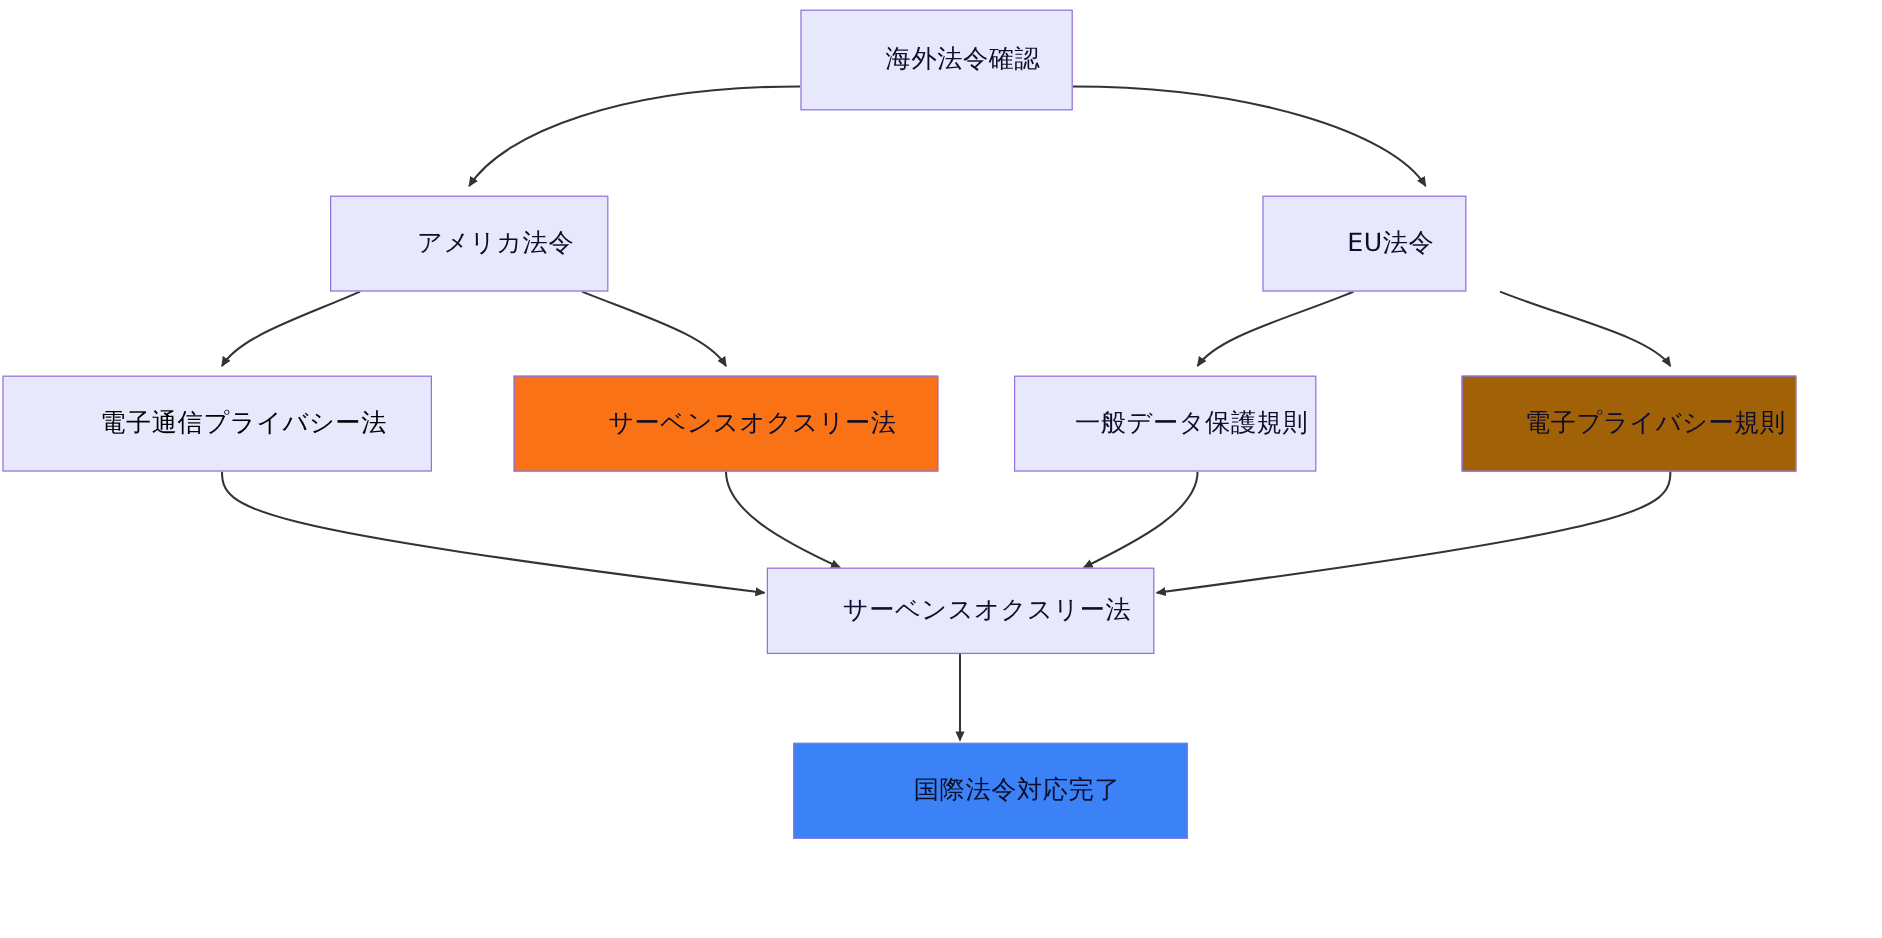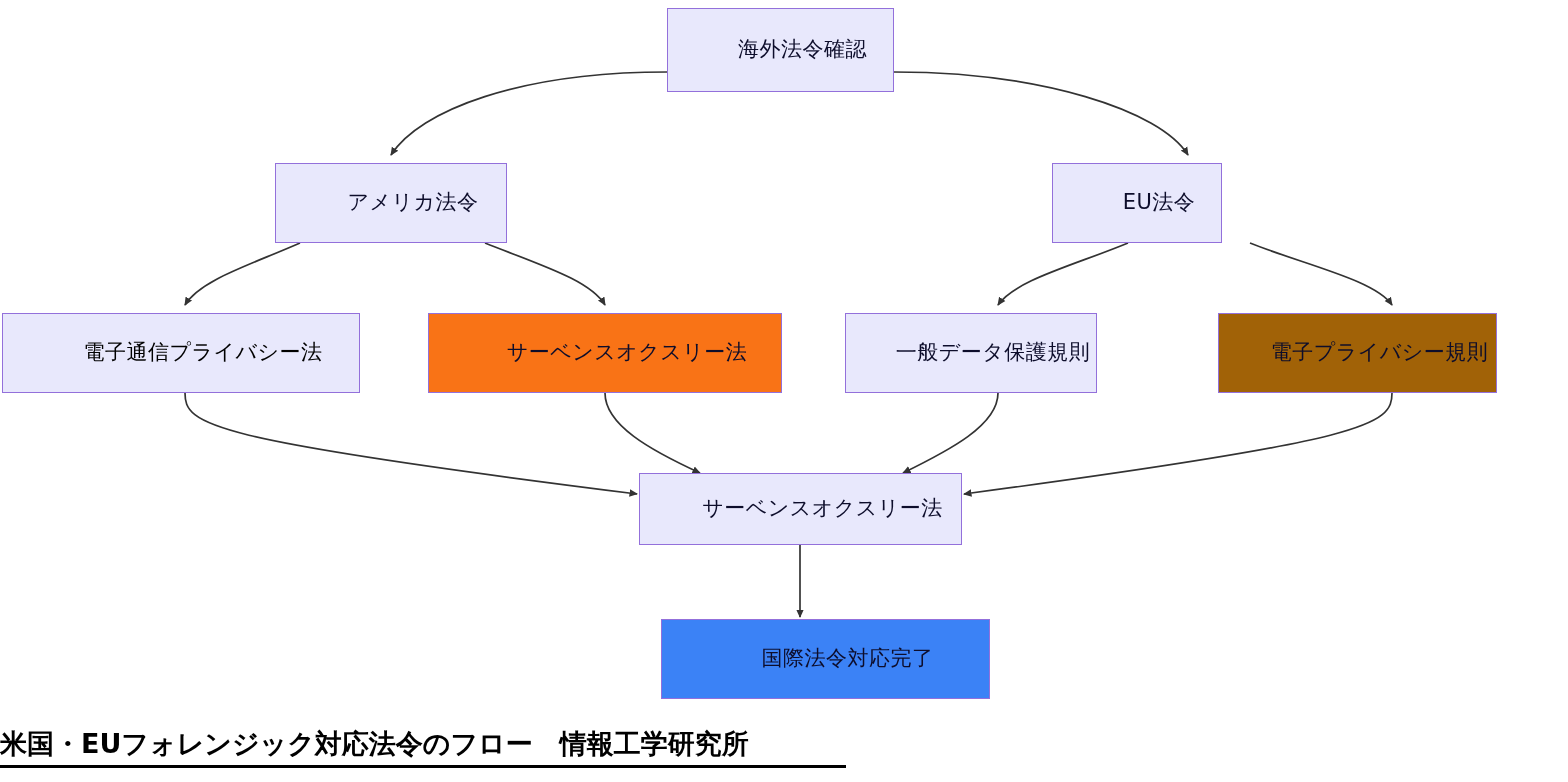--- a/index.html
+++ b/index.html
@@ -107,15 +107,14 @@
         <span>電子プライバシー規則</span>
       </div>
       <div class="node" style="left: 639px; top: 473px; width: 323px; height: 72px; background: rgb(232, 232, 252); border-color: rgb(147, 112, 219); color: rgb(13, 13, 43);">
         <span>サーベンスオクスリー法</span>
       </div>
       <div class="node" style="left: 661px; top: 619px; width: 329px; height: 80px; background: #3b82f6; border-color: rgb(147, 112, 219); color: rgb(13, 13, 43);">
         <span>国際法令対応完了</span>
       </div>
     </div>
 
-  <div id="caption">米国・EUフォレンジック対応法令のフロー　情報工学研究所</div>
 
 </div>
 
 </body></html>

